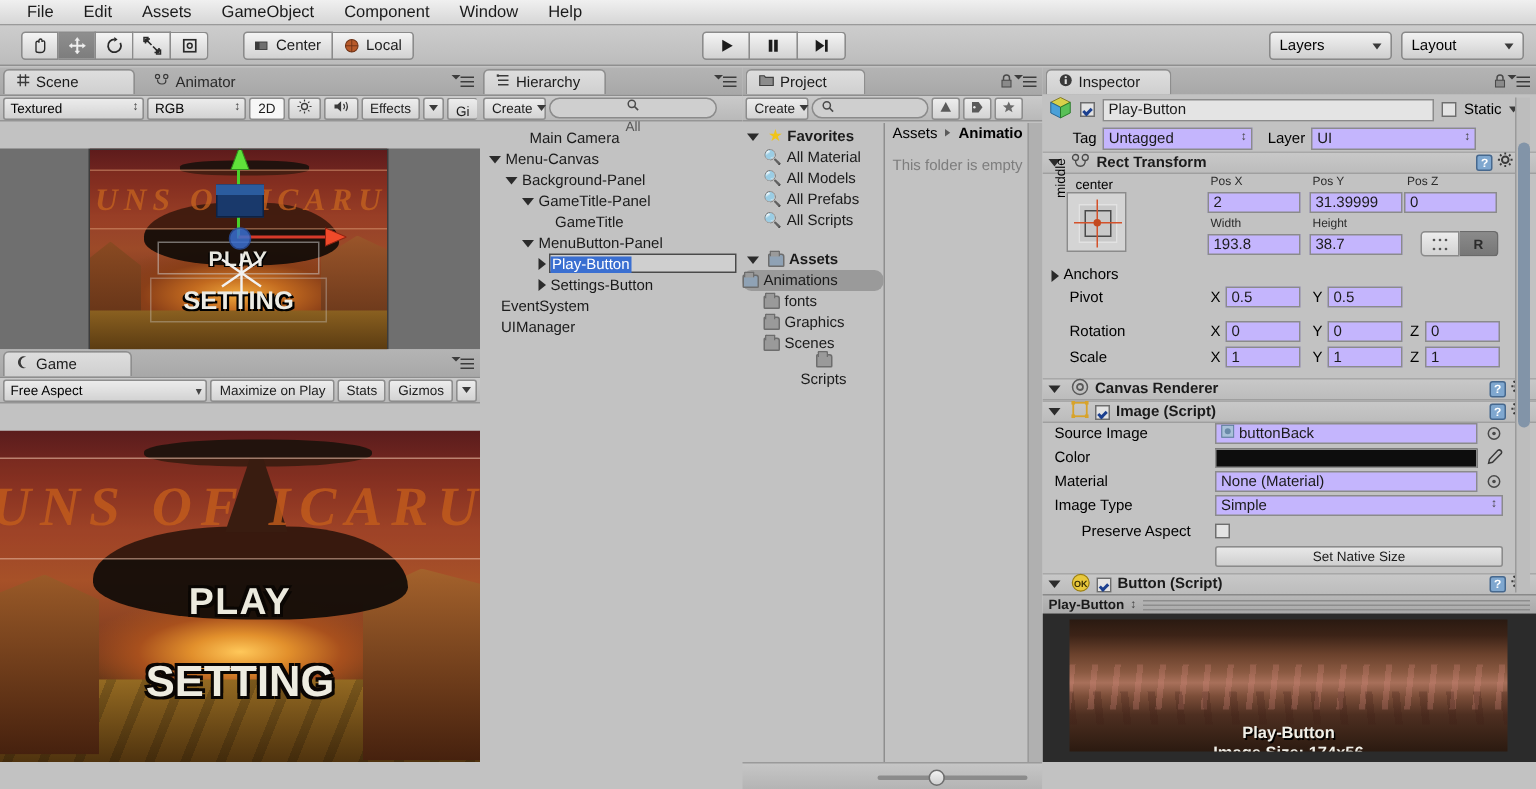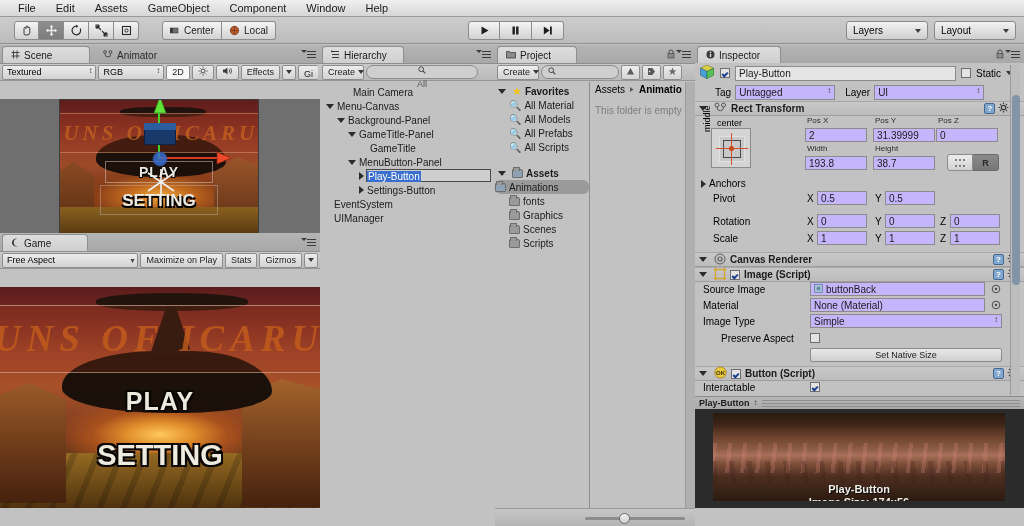--- a/index.html
+++ b/index.html
@@ -627,21 +627,21 @@
           <span>fonts</span>
         </div>
         <div class="pitem" style="padding-left:14px;">
           <span class="folder"></span>
           <span>Graphics</span>
         </div>
         <div class="pitem" style="padding-left:14px;">
           <span class="folder"></span>
           <span>Scenes</span>
         </div>
-        <div class="pitem" style="padding-left:14px;">
+        <div class="pitem" style="padding-left:14px;flex-direction:column;">
           <span class="folder"></span>
           <span>Scripts</span>
         </div>
       </div>
 
       <div style="position:absolute; left:96px; right:9px; top:18px; bottom:18px;">
         <div style="height:15px; display:flex; align-items:center; gap:4px; padding-left:4px; font-size:10px;">
           <span>Assets</span>
           <span>
             <svg width="6" height="7" viewBox="0 0 6 7">
@@ -904,20 +904,29 @@
           <span>buttonBack</span>
         </div>
         <span style="position:absolute; left:296px; top:2px;">
           <svg width="10" height="10" viewBox="0 0 10 10">
               <circle cx="5" cy="5" r="3.8" fill="none" stroke="#4a4a4a" stroke-width="1"></circle>
               <circle cx="5" cy="5" r="1.2" fill="#4a4a4a"></circle>
             </svg>
         </span>
       </div>
 
+      <div style="position:relative; height:16px;">
+        <span style="position:absolute; left:8px; top:2px;">Color</span>
+        <div style="position:absolute; left:115px; top:1px; width:175px; height:13px; background:#0d0d0d; border:1px solid #8b8b8b;"></div>
+        <span style="position:absolute; left:296px; top:1px;">
+          <svg width="11" height="11" viewBox="0 0 11 11">
+              <path d="M7.6 1.2 A1.6 1.6 0 0 1 9.8 3.4 L4 9.2 L1.4 9.8 L2 7.2 Z" fill="none" stroke="#3a3a3a" stroke-width="1"></path>
+            </svg>
+        </span>
+      </div>
 
       <div style="position:relative; height:16px;">
         <span style="position:absolute; left:8px; top:2px;">Material</span>
         <div class="ifield" style="position:absolute; left:115px; top:0; width:175px;">
           <span>None (Material)</span>
         </div>
         <span style="position:absolute; left:296px; top:2px;">
           <svg width="10" height="10" viewBox="0 0 10 10">
               <circle cx="5" cy="5" r="3.8" fill="none" stroke="#4a4a4a" stroke-width="1"></circle>
               <circle cx="5" cy="5" r="1.2" fill="#4a4a4a"></circle>

